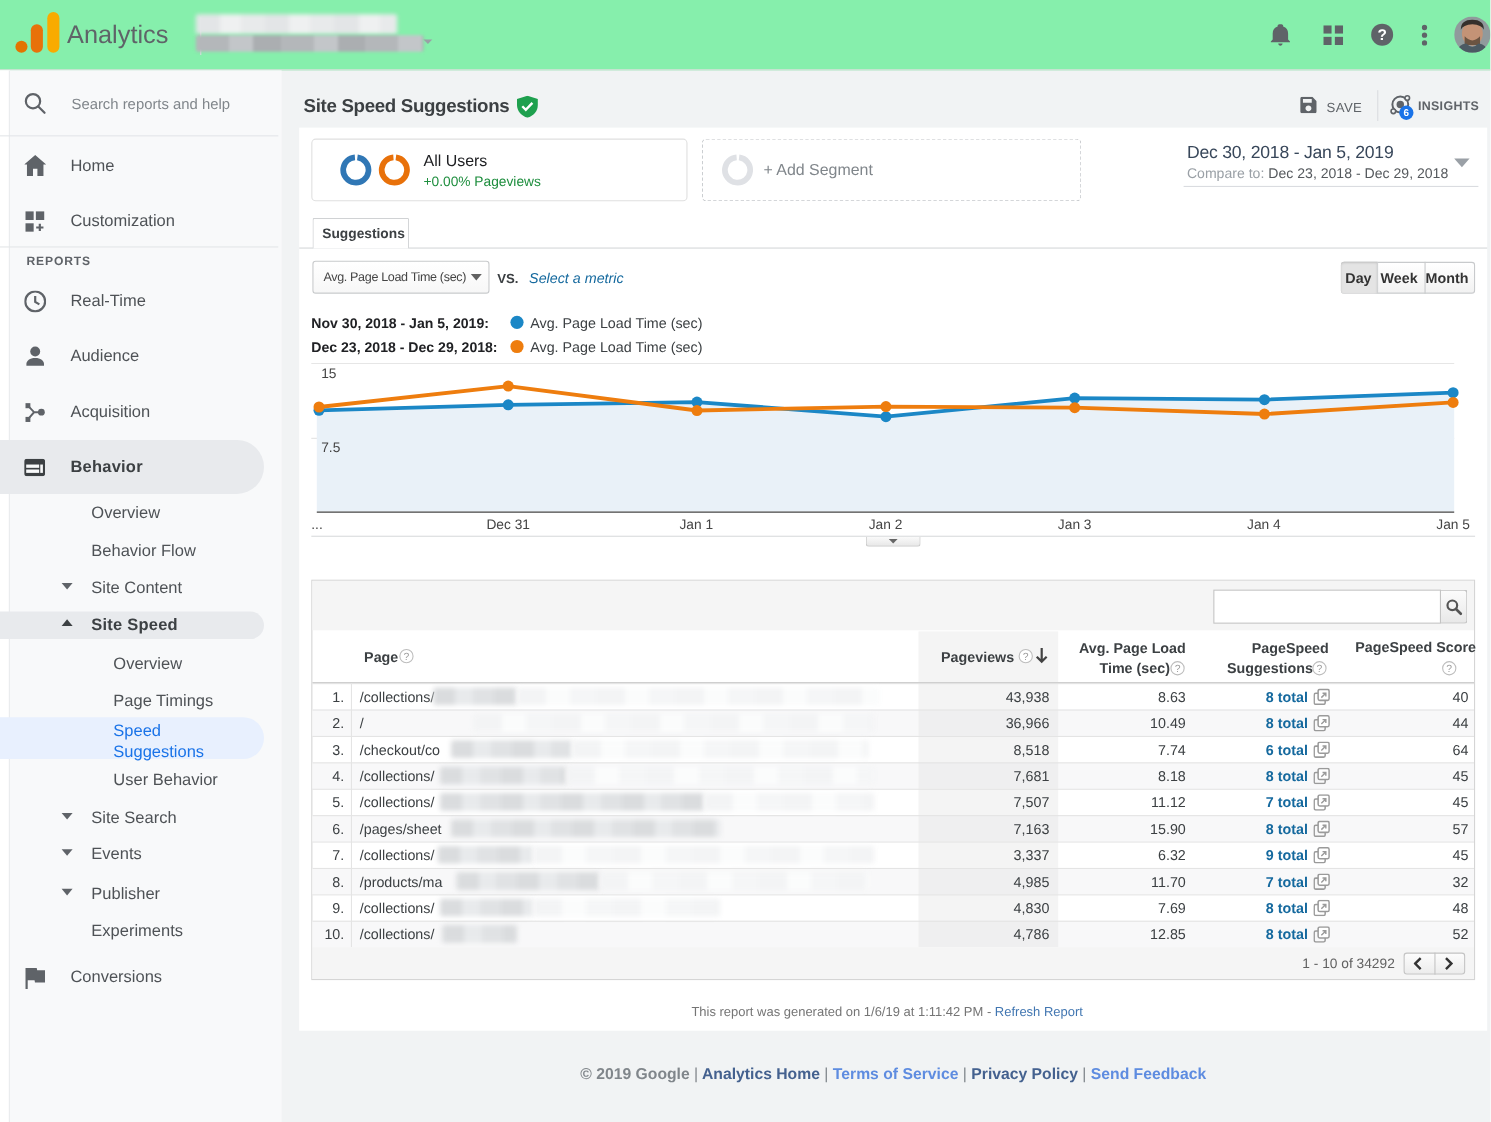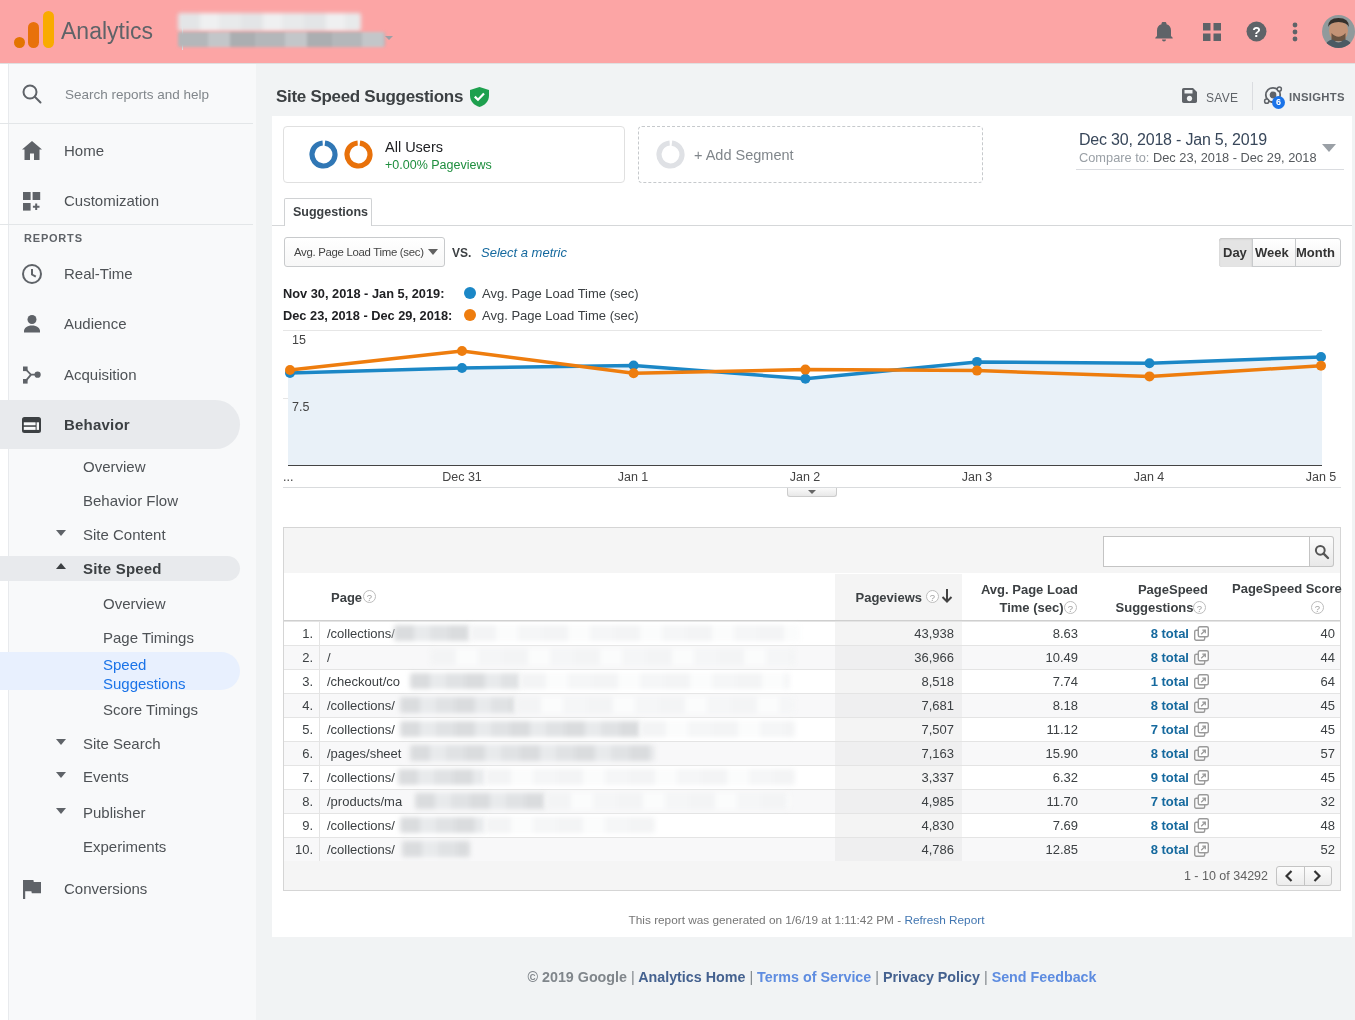--- a/index.html
+++ b/index.html
@@ -4,21 +4,21 @@
 <style>
   * { margin:0; padding:0; box-sizing:border-box; }
   html,body { width:1355px; height:1020px; overflow:hidden; }
   body { font-family:"Liberation Sans", sans-serif; background:#f1f3f4; position:relative; }
   .abs { position:absolute; }
   svg { display:block; }
 </style>
 </head>
 <body>
 
-<div class="abs" style="left:0;top:0;width:1355px;height:64px;background:#fca5a5;border-bottom:1px solid #e0e0e0;">
+<div class="abs" style="left:0;top:0;width:1355px;height:64px;background:#86efac;border-bottom:1px solid #e0e0e0;">
 
   <svg class="abs" style="left:13px;top:11px;" width="44" height="38" viewBox="0 0 44 38">
     <circle cx="6.5" cy="31.5" r="5.5" fill="#e37400"></circle>
     <rect x="15" y="11" width="11" height="26" rx="5.5" fill="#e8710a"></rect>
     <rect x="30" y="0" width="11" height="37" rx="5.5" fill="#f9ab00"></rect>
   </svg>
   <div class="abs" style="left:61px;top:18px;font-size:23px;color:#5f6368;">Analytics</div>
   <div class="abs" style="left:182px;top:16px;width:1px;height:34px;background:#dadce0;"></div>
 
   <div class="abs" style="left:178px;top:13px;width:183px;height:18px;border-radius:2px;filter:blur(2px);background:repeating-linear-gradient(90deg,#e3e5e7 0 22px,#eff0f1 22px 41px,#e8eaeb 41px 63px);"></div>
@@ -125,21 +125,21 @@
 <div class="abs" style="left:64px;top:315px;font-size:15px;color:#4e5256;">Audience</div>
 <div class="abs" style="left:64px;top:366px;font-size:15px;color:#4e5256;">Acquisition</div>
 <div class="abs" style="left:64px;top:416px;font-size:15px;font-weight:bold;letter-spacing:0.2px;color:#3c4043;">Behavior</div>
 <div class="abs" style="left:83px;top:458px;font-size:15px;color:#4e5256;">Overview</div>
 <div class="abs" style="left:83px;top:492px;font-size:15px;color:#4e5256;">Behavior Flow</div>
 <div class="abs" style="left:83px;top:526px;font-size:15px;color:#4e5256;">Site Content</div>
 <div class="abs" style="left:83px;top:560px;font-size:15px;font-weight:bold;letter-spacing:0.2px;color:#3c4043;">Site Speed</div>
 <div class="abs" style="left:103px;top:595px;font-size:15px;color:#4e5256;">Overview</div>
 <div class="abs" style="left:103px;top:629px;font-size:15px;color:#4e5256;">Page Timings</div>
 <div class="abs" style="left:103px;top:655px;font-size:15px;color:#1a73e8;line-height:19px;">Speed<br>Suggestions</div>
-<div class="abs" style="left:103px;top:701px;font-size:15px;color:#4e5256;">Score Timings</div>
+<div class="abs" style="left:103px;top:701px;font-size:15px;color:#4e5256;">User Behavior</div>
 <div class="abs" style="left:83px;top:735px;font-size:15px;color:#4e5256;">Site Search</div>
 <div class="abs" style="left:83px;top:768px;font-size:15px;color:#4e5256;">Events</div>
 <div class="abs" style="left:83px;top:804px;font-size:15px;color:#4e5256;">Publisher</div>
 <div class="abs" style="left:83px;top:838px;font-size:15px;color:#4e5256;">Experiments</div>
 <div class="abs" style="left:64px;top:880px;font-size:15px;color:#4e5256;">Conversions</div>
 
 <div class="abs" style="left:276px;top:87px;font-size:17px;letter-spacing:-0.3px;font-weight:bold;color:#3c4043;">Site Speed Suggestions</div>
 <svg class="abs" style="left:470px;top:87px;" width="19" height="20" viewBox="0 0 19 20">
   <path d="M9.5 0 L19 3 v5.5 c0 5.5-4 10-9.5 11.5 C4 18.5 0 14 0 8.5 V3z" fill="#1ea04e"></path>
   <path d="M4.8 9.6 l3.2 3.2 6-6.2" fill="none" stroke="#fff" stroke-width="2.2"></path>
@@ -320,21 +320,21 @@
 <rect x="4.3" y="0.7" width="10" height="10" rx="1.5" fill="#fff" stroke="#9a9a9a" stroke-width="1.4"></rect>
 <path d="M7.2 8.2 L11 4.5 M8.3 4.2 h3 v3" fill="none" stroke="#9a9a9a" stroke-width="1.3"></path>
 </svg>
 <div class="abs" style="left:1235px;top:650px;width:100px;text-align:right;font-size:13px;color:#3c4043;">44</div>
 <div class="abs" style="left:283px;top:674px;width:30px;text-align:right;font-size:13px;color:#3c4043;">3.</div>
 <div class="abs" style="left:327px;top:674px;font-size:13px;color:#3c4043;">/checkout/co</div>
 <div class="abs" style="left:410px;top:673px;width:110px;height:16px;border-radius:2px;filter:blur(2.5px);background:repeating-linear-gradient(90deg,#dadcde 0 20px,#e8eaec 20px 36px,#e0e2e4 36px 55px);"></div>
 <div class="abs" style="left:520px;top:673px;width:270px;height:16px;border-radius:2px;filter:blur(2.5px);background:repeating-linear-gradient(90deg,#f3f4f5 0 26px,#fbfcfc 26px 48px,#f5f6f7 48px 72px);"></div>
 <div class="abs" style="left:854px;top:674px;width:100px;text-align:right;font-size:13px;color:#3c4043;">8,518</div>
 <div class="abs" style="left:978px;top:674px;width:100px;text-align:right;font-size:13px;color:#3c4043;">7.74</div>
-<div class="abs" style="left:1089px;top:674px;width:100px;text-align:right;font-size:13px;font-weight:bold;color:#15699e;">1 total</div>
+<div class="abs" style="left:1089px;top:674px;width:100px;text-align:right;font-size:13px;font-weight:bold;color:#15699e;">6 total</div>
 <svg class="abs" style="left:1194px;top:674px;" width="15" height="15" viewBox="0 0 15 15">
 <rect x="0.7" y="4.3" width="10" height="10" rx="1.5" fill="none" stroke="#9a9a9a" stroke-width="1.4"></rect>
 <rect x="4.3" y="0.7" width="10" height="10" rx="1.5" fill="#fff" stroke="#9a9a9a" stroke-width="1.4"></rect>
 <path d="M7.2 8.2 L11 4.5 M8.3 4.2 h3 v3" fill="none" stroke="#9a9a9a" stroke-width="1.3"></path>
 </svg>
 <div class="abs" style="left:1235px;top:674px;width:100px;text-align:right;font-size:13px;color:#3c4043;">64</div>
 <div class="abs" style="left:283px;top:698px;width:30px;text-align:right;font-size:13px;color:#3c4043;">4.</div>
 <div class="abs" style="left:327px;top:698px;font-size:13px;color:#3c4043;">/collections/</div>
 <div class="abs" style="left:400px;top:697px;width:115px;height:16px;border-radius:2px;filter:blur(2.5px);background:repeating-linear-gradient(90deg,#dadcde 0 20px,#e8eaec 20px 36px,#e0e2e4 36px 55px);"></div>
 <div class="abs" style="left:515px;top:697px;width:280px;height:16px;border-radius:2px;filter:blur(2.5px);background:repeating-linear-gradient(90deg,#f3f4f5 0 26px,#fbfcfc 26px 48px,#f5f6f7 48px 72px);"></div>

